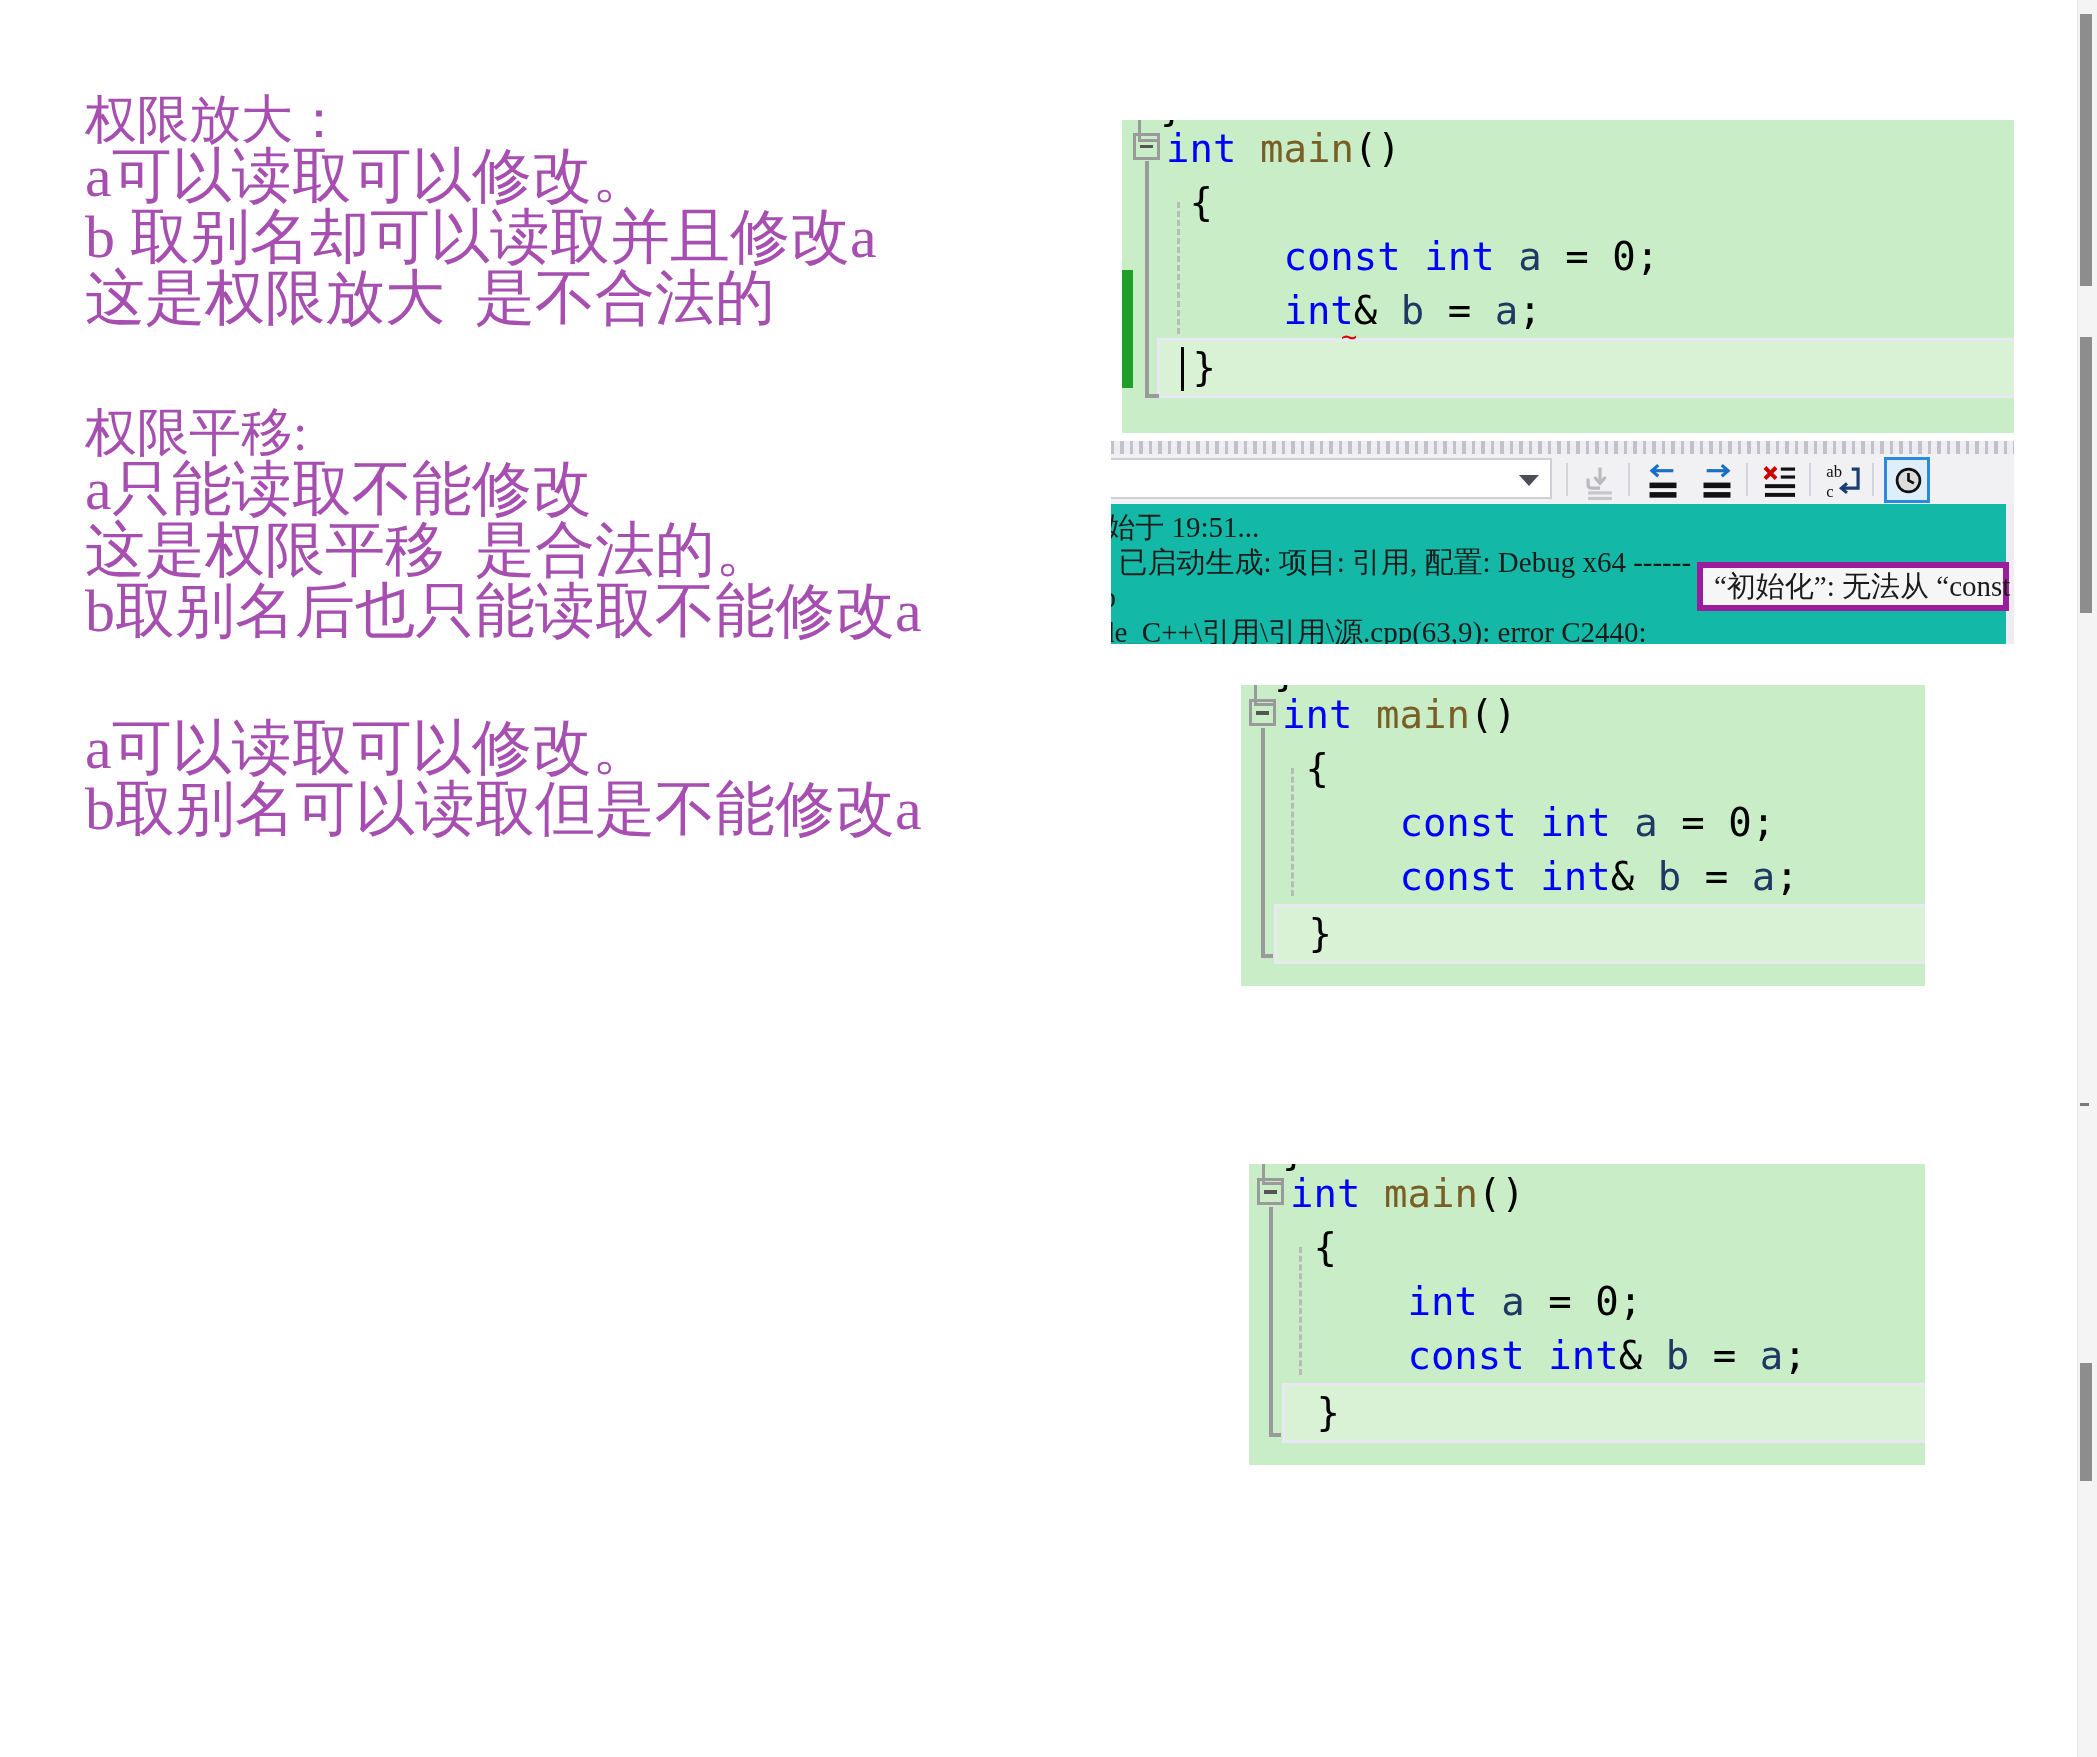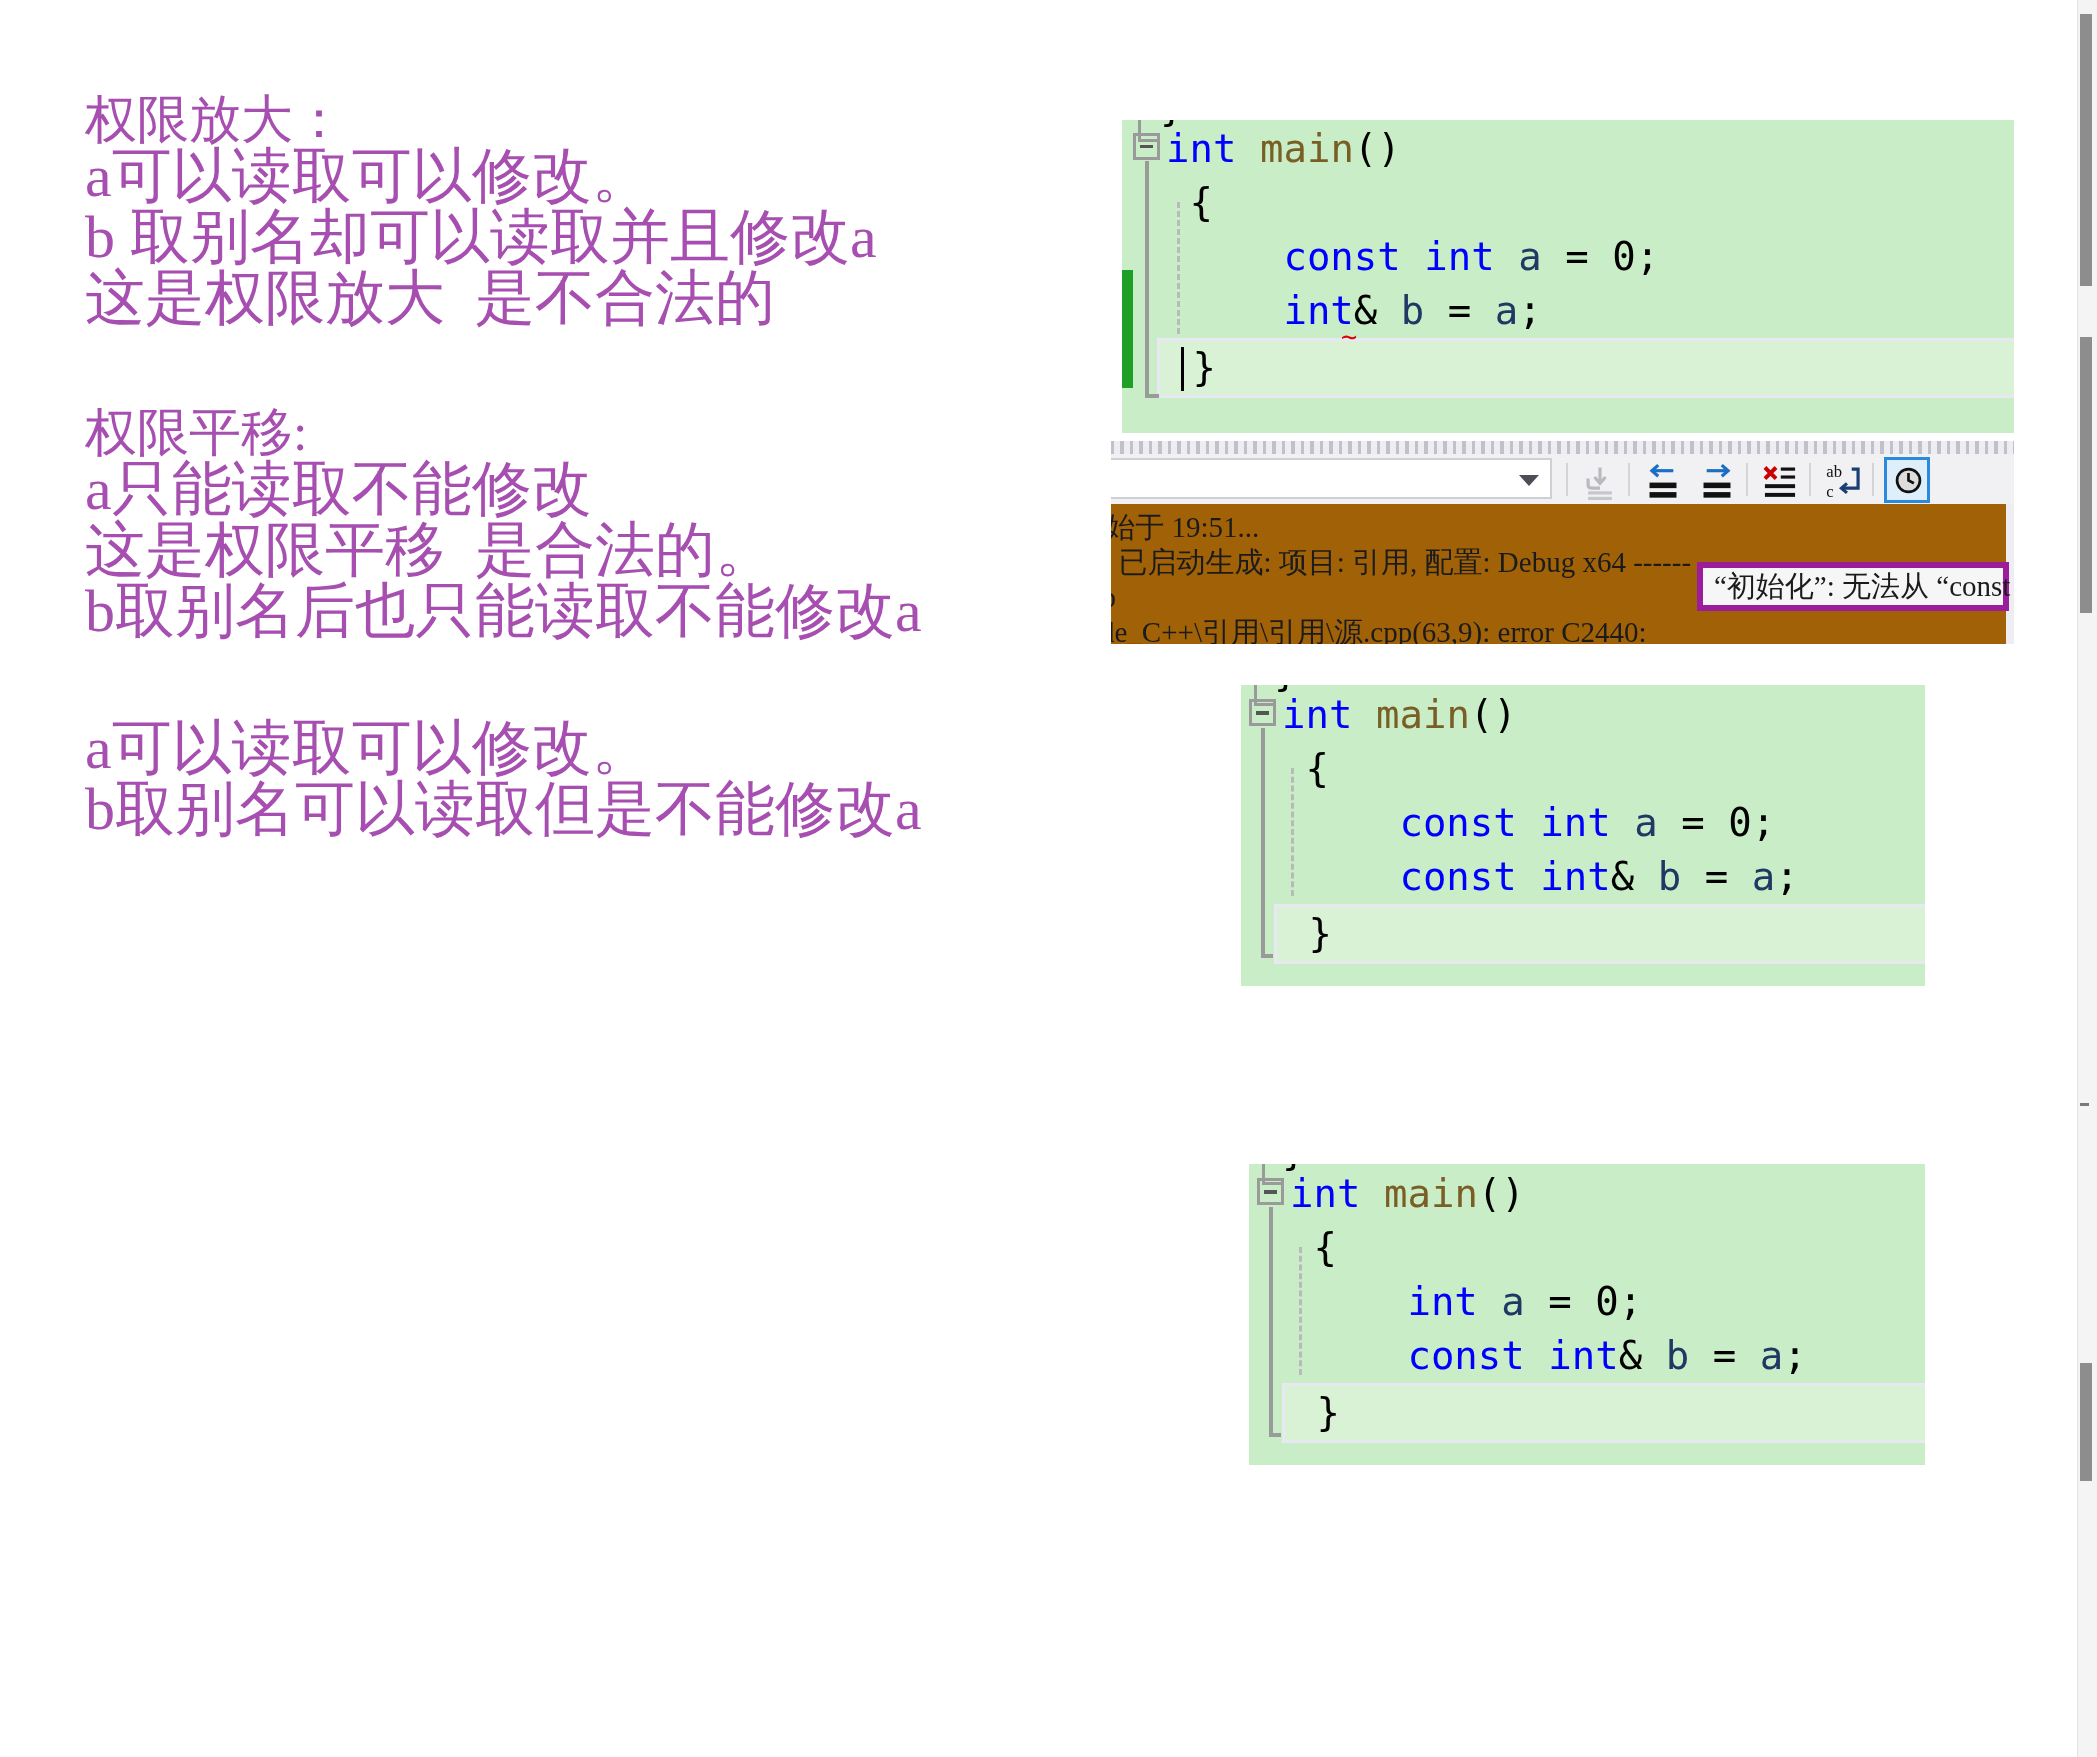--- a/index.html
+++ b/index.html
@@ -194,21 +194,21 @@
     height: 46px;
   }
   .tb-btn.selected {
     border: 3.2px solid #2a8ade;
     box-sizing: border-box;
     background: #dfeefb;
   }
   .out-text {
     position: absolute;
     left: 0; right: 8px;
-    background: #a16207;
+    background: #14b8a6;
     overflow: hidden;
   }
   .out-line {
     white-space: pre;
     font-family: "Liberation Serif", serif;
     font-size: 29px;
     line-height: 35px;
     color: #1b1b1b;
   }
   .err-highlight {

